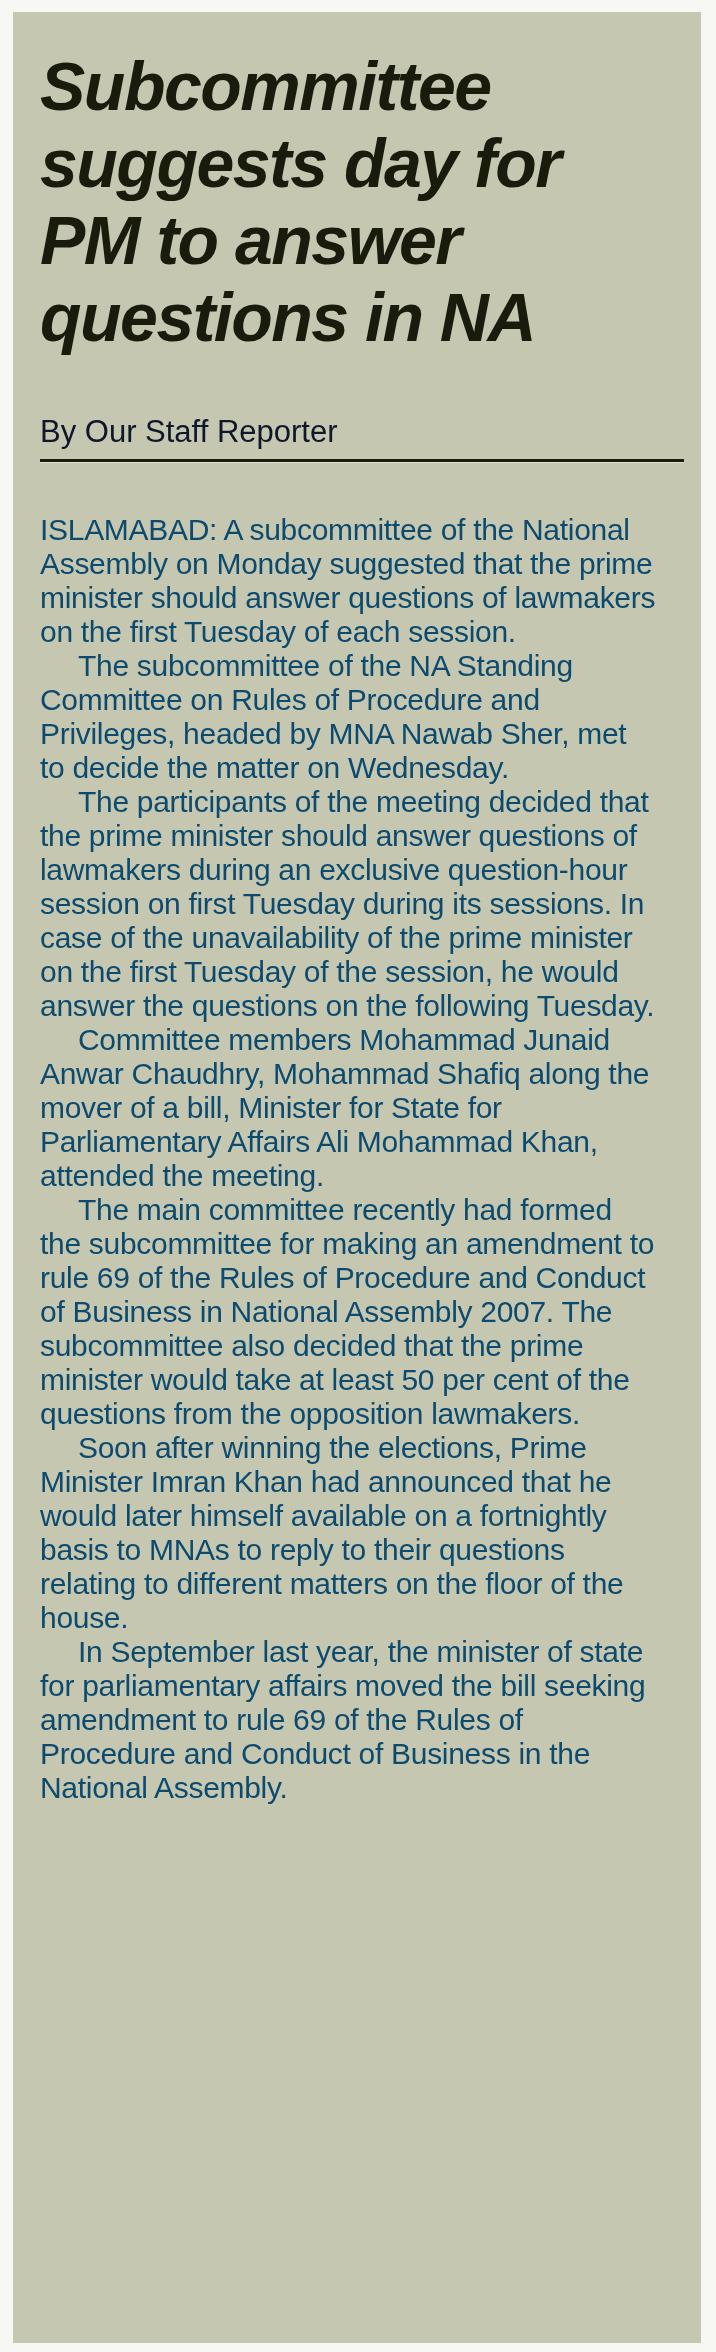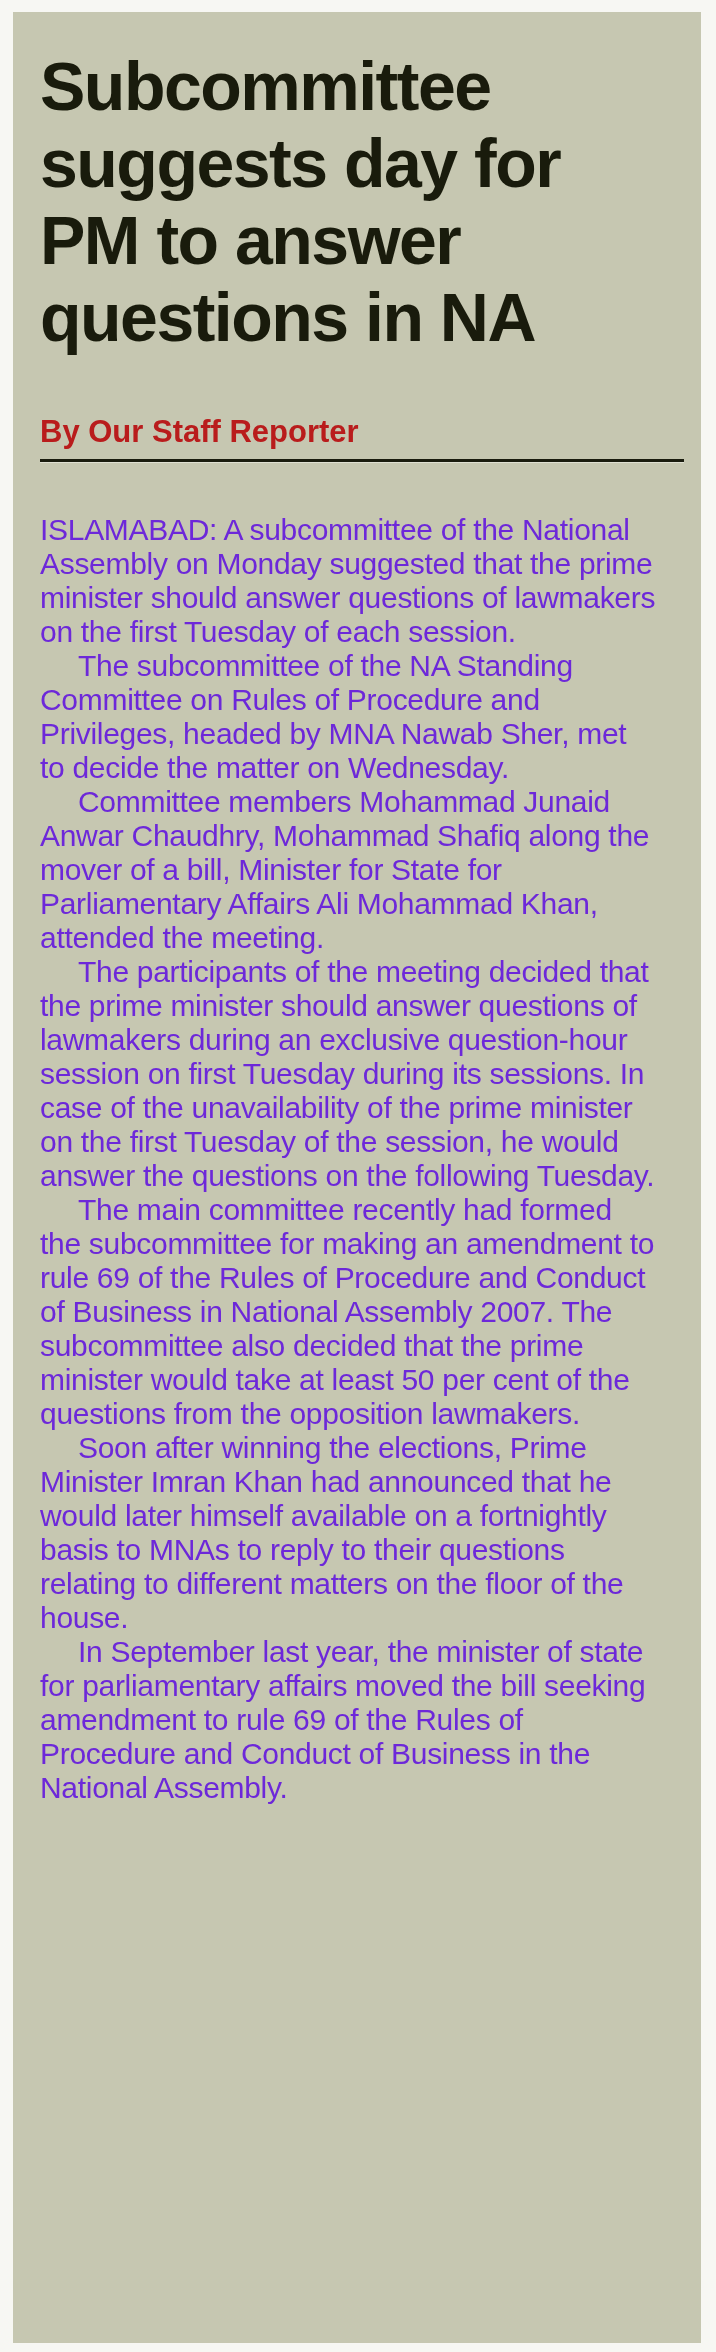--- a/index.html
+++ b/index.html
@@ -27,41 +27,42 @@
     overflow: hidden;
   }
   .headline {
     margin: 0;
     font-size: 68px;
     line-height: 77px;
     font-weight: bold;
     letter-spacing: -1.5px;
     color: #191b0c;
     white-space: pre-line;
+    font-style: italic;
   }
   .byline {
     margin-top: 58px;
     font-size: 31px;
     line-height: 36px;
-    font-weight: bold;
-    color: #b91c1c;
+    font-weight: normal;
+    color: #0f172a;
   }
   .rule {
     margin-top: 9px;
     width: calc(100% + 28px);
     height: 3px;
     background: #1a1c0e;
     border-bottom: 1px solid #dfe0d2;
   }
   .body {
     margin-top: 50px;
     font-size: 30px;
     line-height: 34px;
     letter-spacing: -0.3px;
-    color: #6d28d9;
+    color: #0c4a6e;
     max-width: 616px;
   }
   .body p {
     margin: 0;
     text-indent: 38px;
   }
   .body p:first-of-type {
     text-indent: 0;
   }
 </style>
@@ -75,23 +76,23 @@
 PM to answer
 questions in NA</h1>
     <div class="byline">By Our Staff Reporter</div>
     <div class="rule"></div>
     <div class="body">
 
         <p class="para">ISLAMABAD: A subcommittee of the National Assembly on Monday suggested that the prime minister should answer questions of lawmakers on the first Tuesday of each session.</p>
 
         <p class="para">The subcommittee of the NA Standing Committee on Rules of Procedure and Privileges, headed by MNA Nawab Sher, met to decide the matter on Wednesday.</p>
 
+        <p class="para">The participants of the meeting decided that the prime minister should answer questions of lawmakers during an exclusive question-hour session on first Tuesday during its sessions. In case of the unavailability of the prime minister on the first Tuesday of the session, he would answer the questions on the following Tuesday.</p>
+
         <p class="para">Committee members Mohammad Junaid Anwar Chaudhry, Mohammad Shafiq along the mover of a bill, Minister for State for Parliamentary Affairs Ali Mohammad Khan, attended the meeting.</p>
-
-        <p class="para">The participants of the meeting decided that the prime minister should answer questions of lawmakers during an exclusive question-hour session on first Tuesday during its sessions. In case of the unavailability of the prime minister on the first Tuesday of the session, he would answer the questions on the following Tuesday.</p>
 
         <p class="para">The main committee recently had formed the subcommittee for making an amendment to rule 69 of the Rules of Procedure and Conduct of Business in National Assembly 2007. The subcommittee also decided that the prime minister would take at least 50 per cent of the questions from the opposition lawmakers.</p>
 
 
 
         <p class="para">Soon after winning the elections, Prime Minister Imran Khan had announced that he would later himself available on a fortnightly basis to MNAs to reply to their questions relating to different matters on the floor of the house.</p>
 
         <p class="para">In September last year, the minister of state for parliamentary affairs moved the bill seeking amendment to rule 69 of the Rules of Procedure and Conduct of Business in the National Assembly.</p>
 
       </div>

